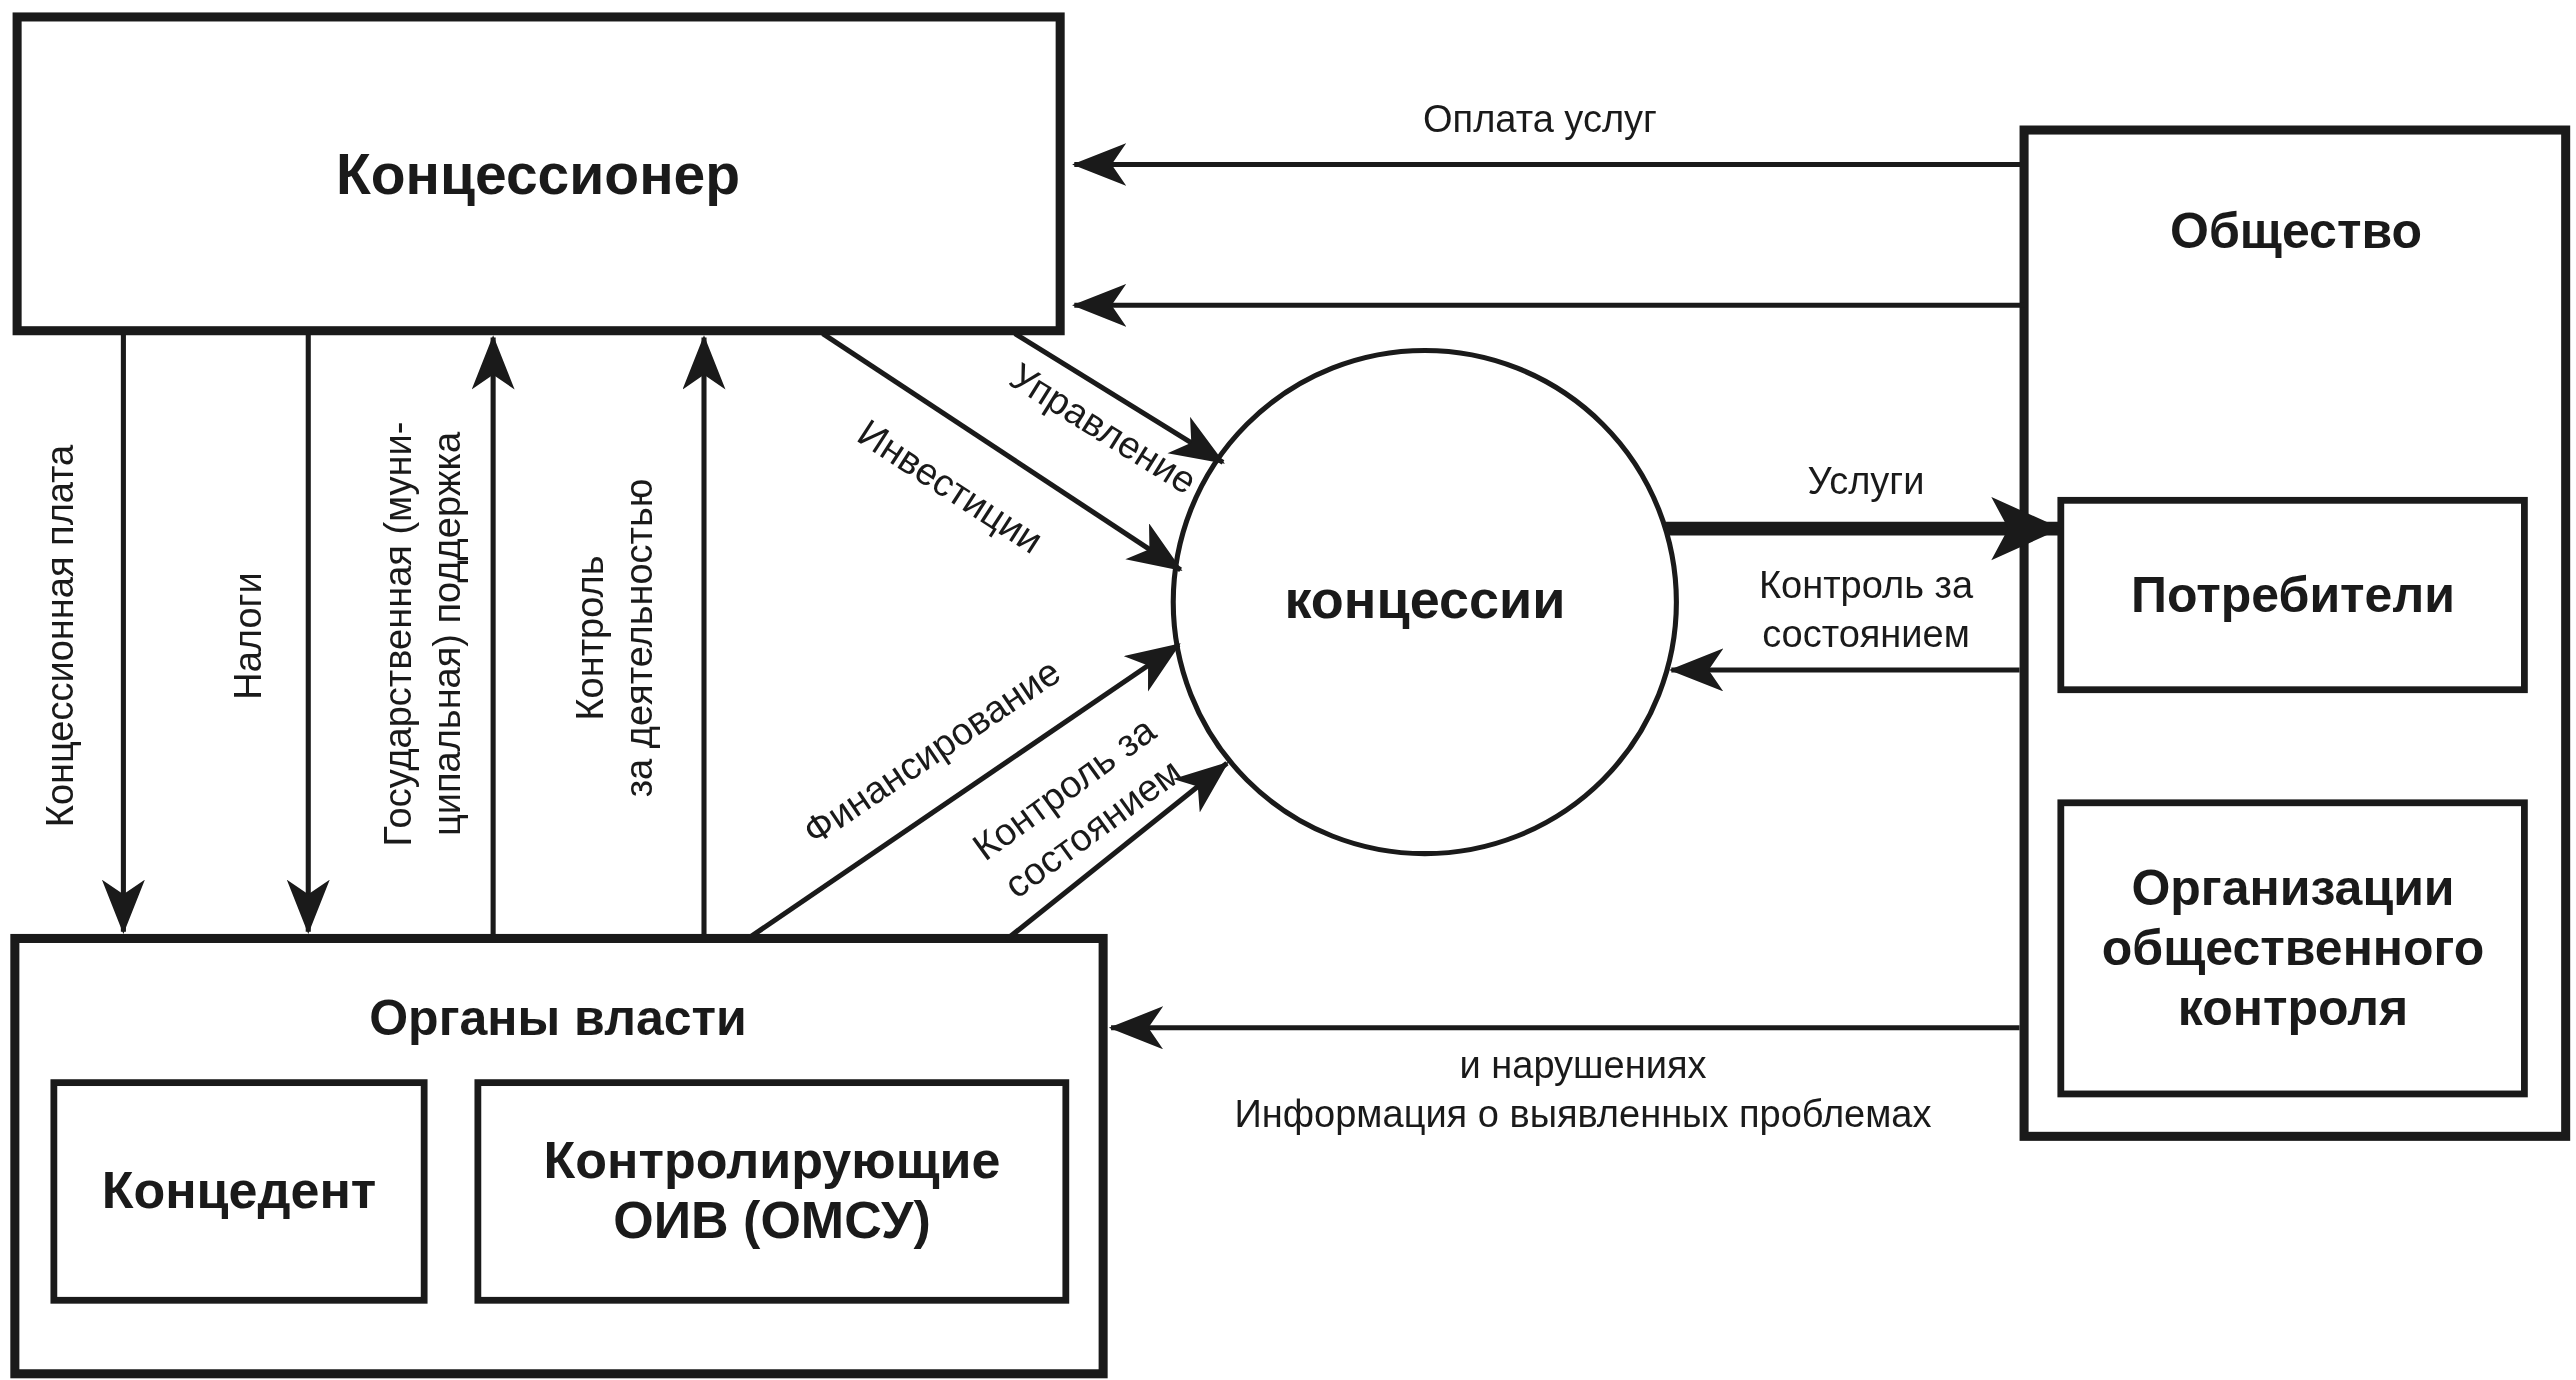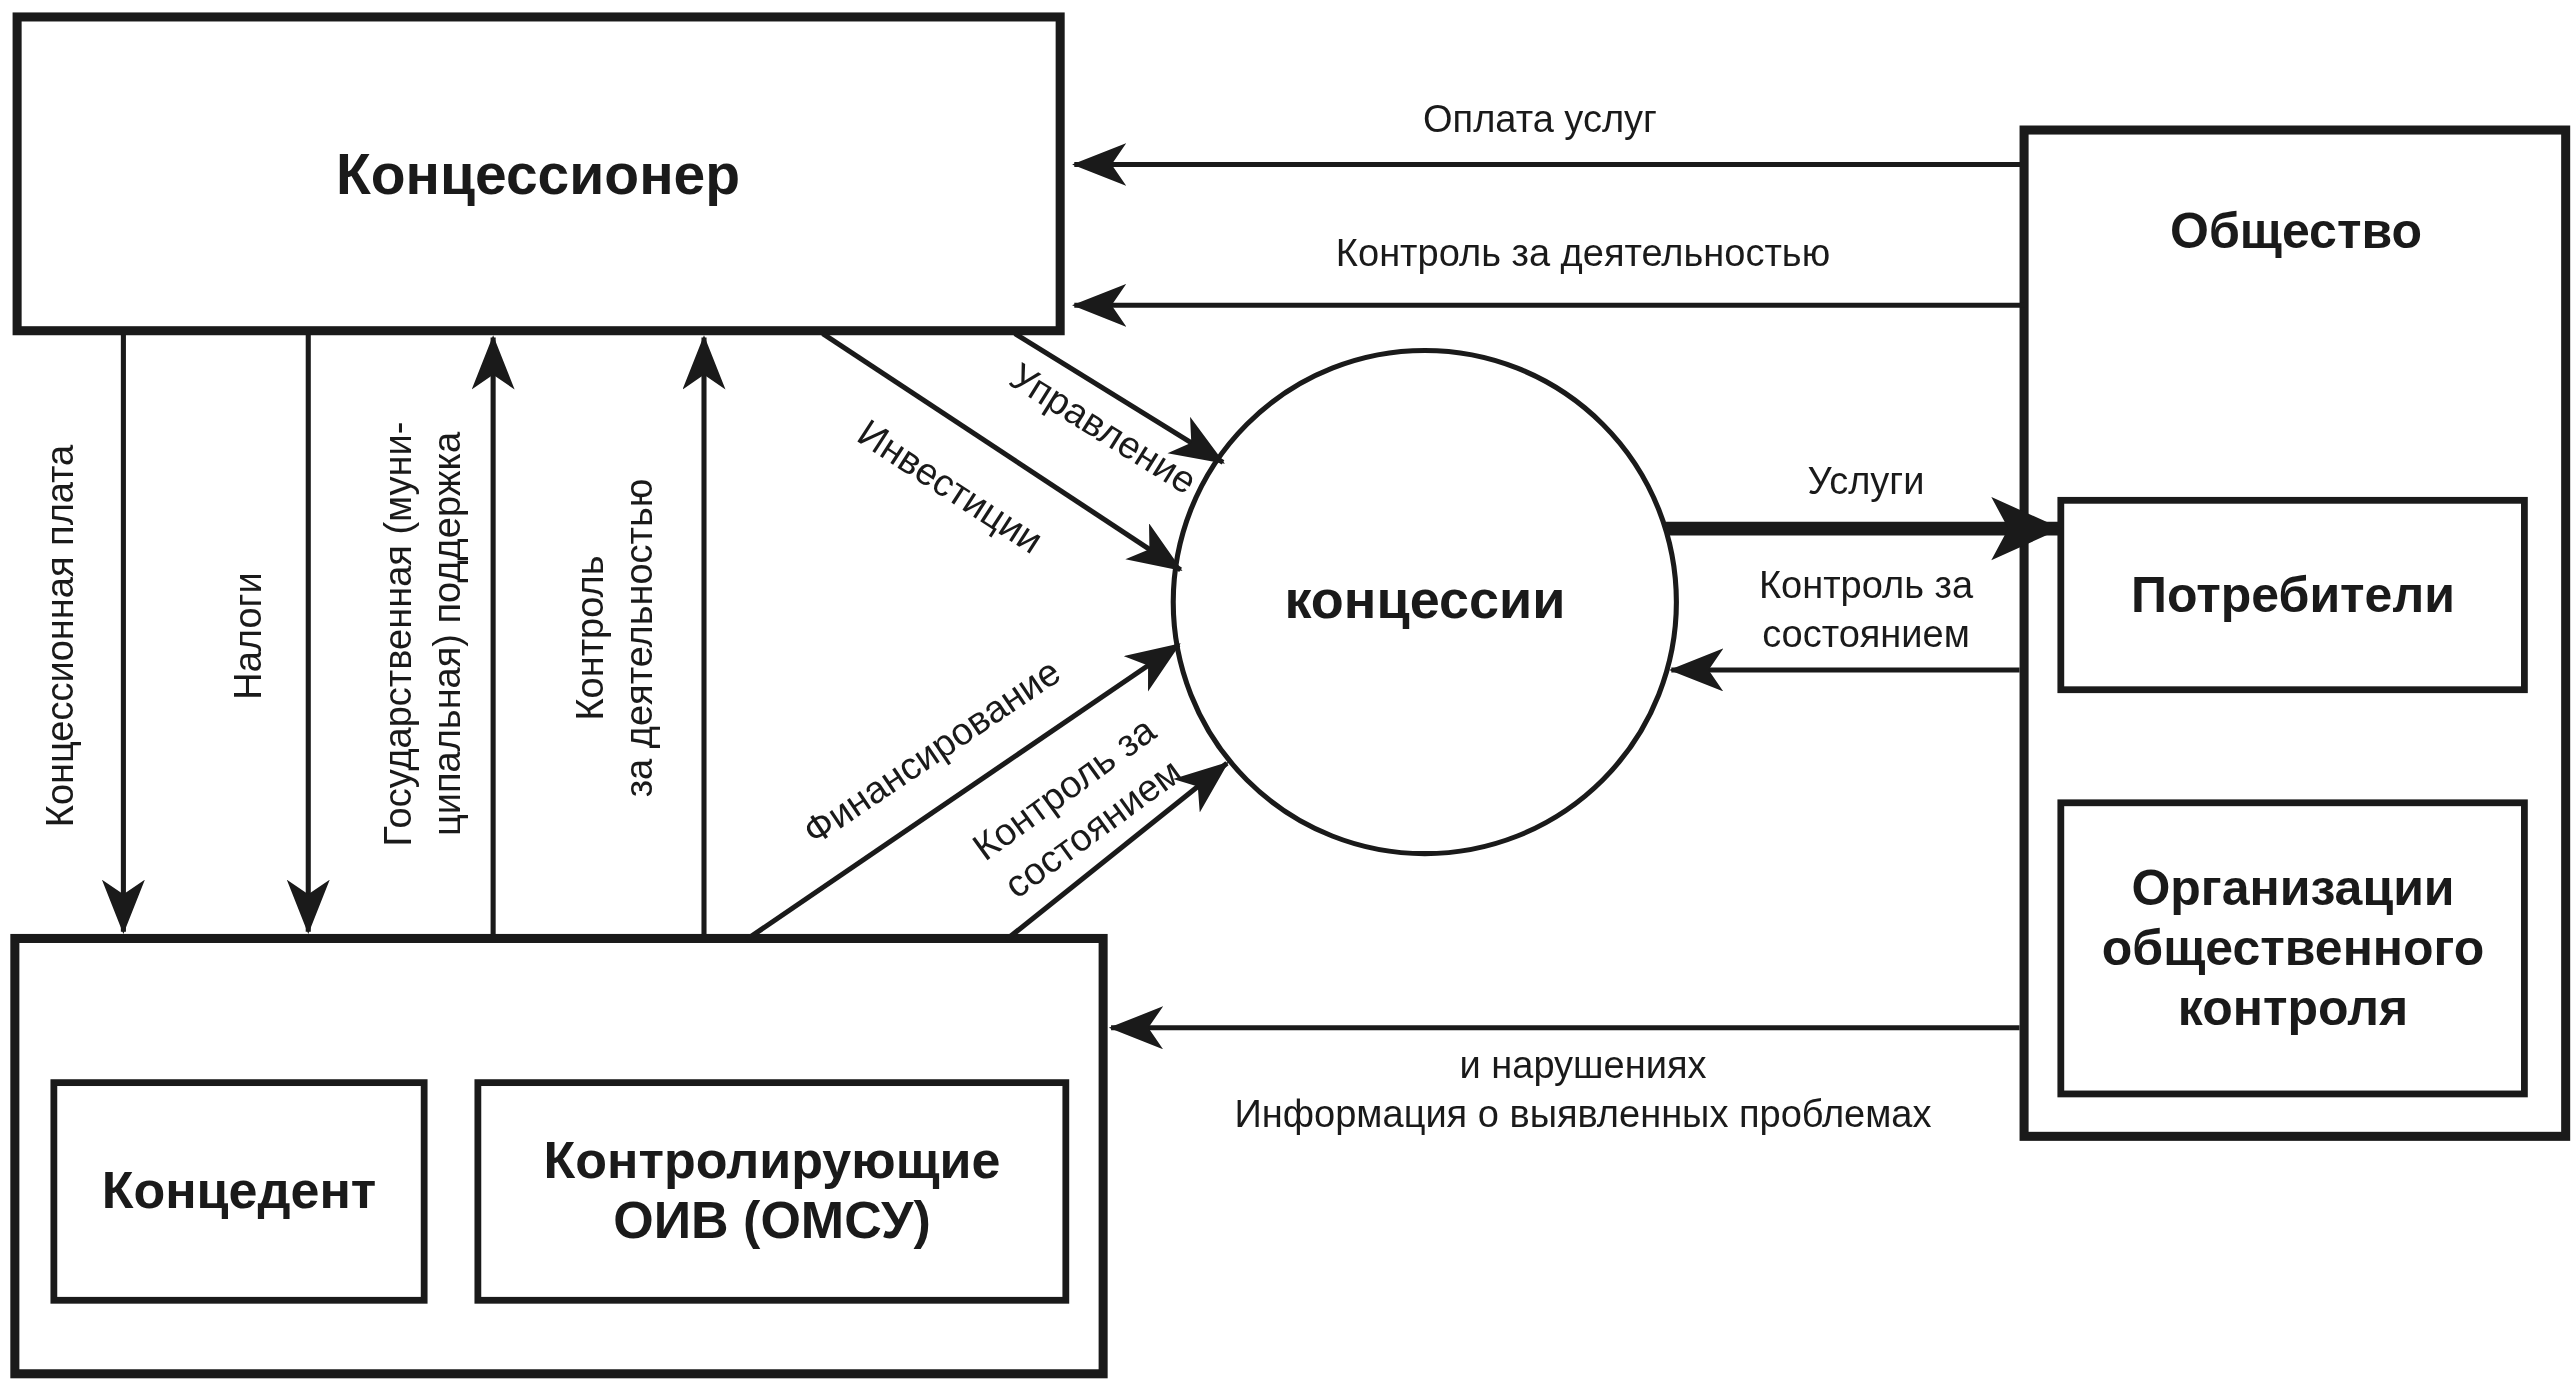--- a/index.html
+++ b/index.html
@@ -76,20 +76,21 @@
     <line class="ln" x1="1780" y1="1662" x2="2170" y2="1350" marker-end="url(#ah)"></line>
     <line class="ln-thick" x1="2946" y1="935" x2="3640" y2="935" marker-end="url(#ahBig)"></line>
     <line class="ln" x1="3572" y1="1185" x2="2956" y2="1185" marker-end="url(#ah)"></line>
     <line class="ln" x1="3572" y1="1818" x2="1965" y2="1818" marker-end="url(#ah)"></line>
   </svg>
 
   <div class="label bold t88" style="left:2296px; top:231px;">Общество</div>
 
   <div class="label bold t100" style="left:538px; top:174px;">Концессионер</div>
 
+  <div class="label bold t88" style="left:558px; top:1018px;">Органы власти</div>
 
   <div class="label bold t92" style="left:772px; top:1191px;">
     <div>Контролирующие</div>
     <div>ОИВ (ОМСУ)</div>
   </div>
 
   <div class="label bold t92" style="left:239px; top:1191px;">Концедент</div>
 
   <div class="label bold t96" style="left:1425px; top:600px;">
     <div>концессии</div>
@@ -98,21 +99,20 @@
   <div class="label bold t88" style="left:2293px; top:948px;">
     <div>Организации</div>
     <div>общественного</div>
     <div>контроля</div>
   </div>
 
   <div class="label bold t88" style="left:2293px; top:595px;">Потребители</div>
 
   <div class="label" style="left:1540px; top:120px;">Оплата услуг</div>
 
-  <div class="label" style="left:1583px; top:254px;">Контроль за деятельностью</div>
 
   <div class="label" style="left:1866px; top:482px;">Услуги</div>
 
   <div class="label" style="left:1866px; top:610px;">
     <div>Контроль за</div>
     <div>состоянием</div>
   </div>
 
   <div class="label" style="left:1583px; top:1090px;">
     <div>и нарушениях</div>

